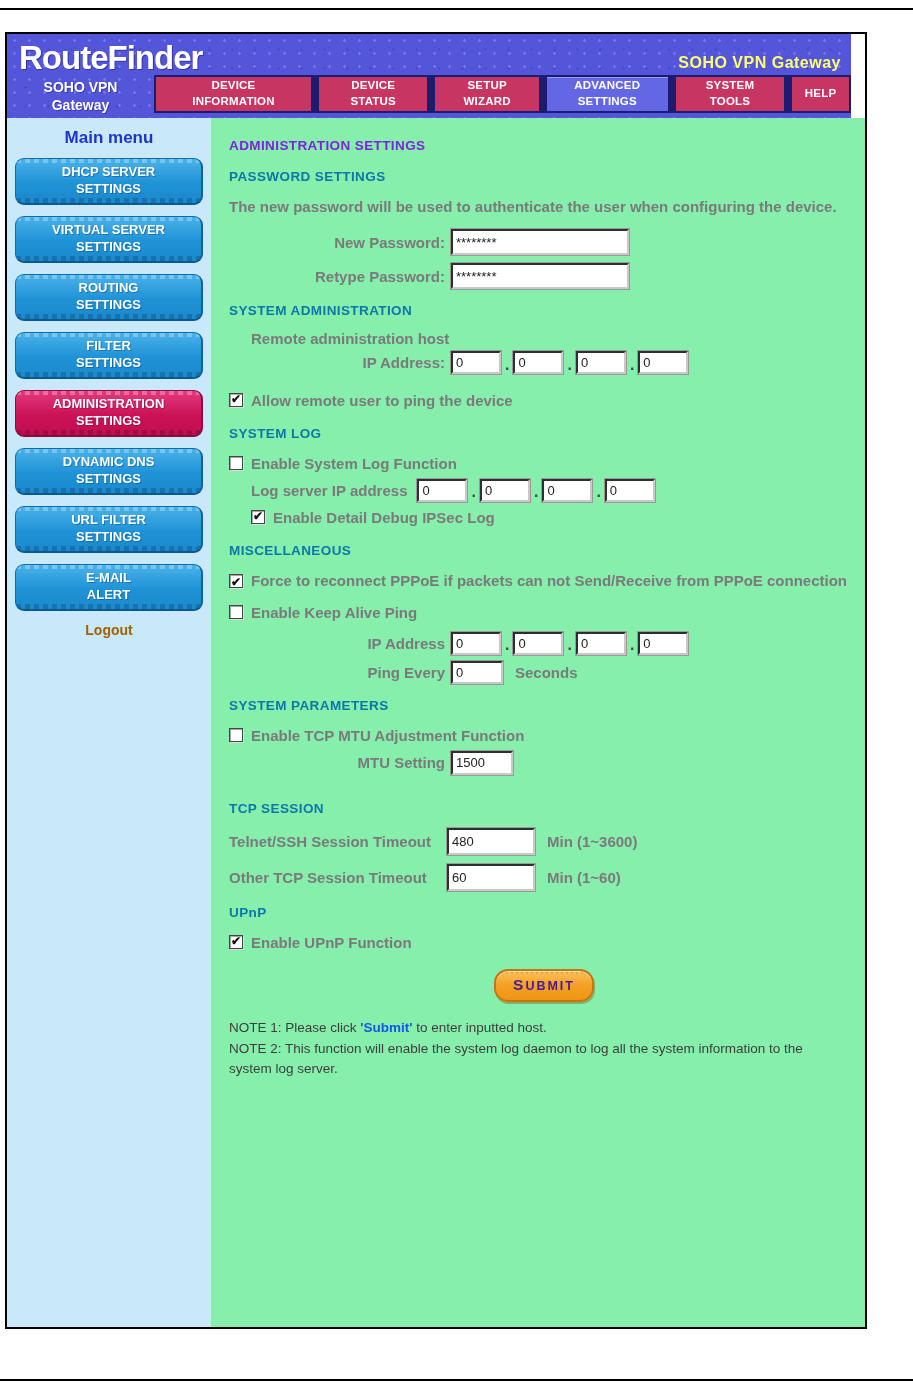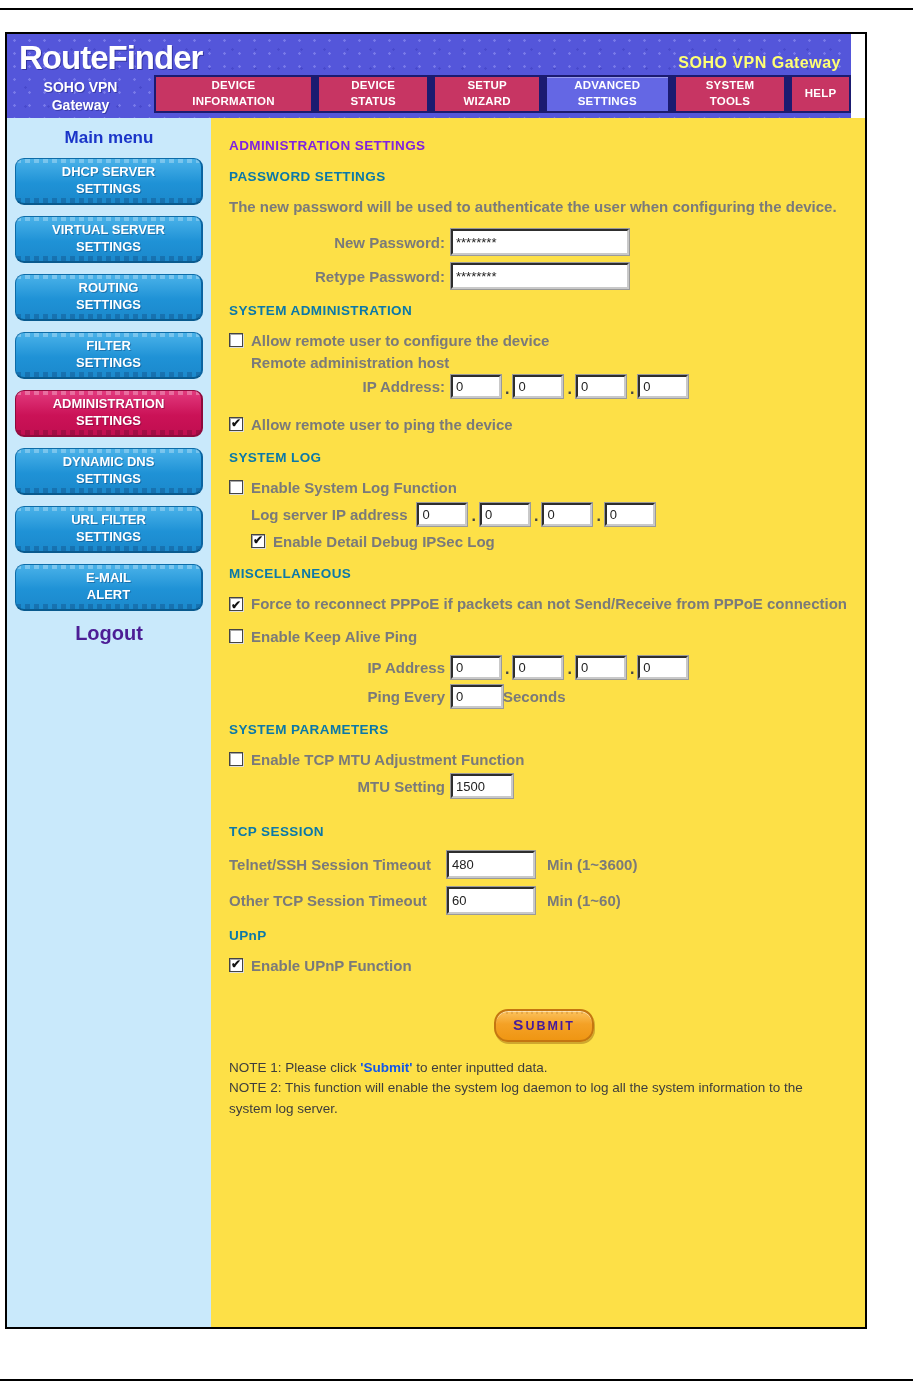--- a/index.html
+++ b/index.html
@@ -63,23 +63,23 @@
     border:1px solid #0d6ca8; border-bottom:2px solid #095a8e; border-right:2px solid #0b64a0;
     cursor:pointer; text-shadow:1px 1px 0 rgba(0,40,90,.35);
   }
   .sbtn.active {
     background:
       repeating-linear-gradient(90deg, rgba(255,255,255,.28) 0 5px, rgba(255,255,255,0) 5px 9px) top/100% 4px no-repeat,
       repeating-linear-gradient(90deg, rgba(40,0,20,.22) 0 5px, rgba(40,0,20,0) 5px 9px) bottom/100% 5px no-repeat,
       linear-gradient(#e23a7e, #cb1257 55%, #c10e50);
     border-color:#8e0a3c; text-shadow:1px 1px 0 rgba(90,0,40,.4);
   }
-  .logout { text-align:center; color:#4c1d95; font-weight:bold; font-size:20px; margin-top:4px; cursor:pointer; }
-
-  .content { flex:1; background:#fde047; padding:20px 14px 0 18px; }
+  .logout { text-align:center; color:#a16207; font-weight:bold; font-size:14px; margin-top:4px; cursor:pointer; }
+
+  .content { flex:1; background:#86efac; padding:20px 14px 0 18px; }
 
   h1.ptitle { color:#7f22e0; font-size:13.5px; letter-spacing:.4px; margin-bottom:16px; }
   h2.sect { color:#0b78a8; font-size:13.5px; letter-spacing:.4px; margin:14px 0 12px; }
   .desc { color:#7a7a7a; font-weight:bold; font-size:15px; line-height:1.42; width:620px; margin-bottom:12px; }
 
   .frow { display:flex; align-items:center; margin-bottom:8px; }
   .flabel { width:222px; text-align:right; padding-right:6px; color:#7a7a7a; font-weight:bold; font-size:15px; flex:0 0 auto; }
   .llabel { color:#7a7a7a; font-weight:bold; font-size:15px; }
 
   input.box {
@@ -108,21 +108,21 @@
     font-size:12px; color:#111; font-weight:bold;
   }
   .indent1 { margin-left:22px; }
   .wrapline { display:block; line-height:1.5; margin-bottom:10px; color:#7a7a7a; font-weight:bold; font-size:15px; width:640px; }
   .wrapline .checkbox { display:inline-block; vertical-align:-2px; margin-right:8px; }
 
   .tcp-row { display:flex; align-items:center; margin-bottom:9px; }
   .tcp-label { width:218px; color:#7a7a7a; font-weight:bold; font-size:15px; flex:0 0 auto; }
   .range { margin-left:12px; color:#7a7a7a; font-weight:bold; font-size:15px; }
 
-  .submit-wrap { width:630px; text-align:center; margin-top:32px; }
+  .submit-wrap { width:630px; text-align:center; margin-top:16px; }
   .submit-btn {
     display:inline-block; min-width:100px; padding:5px 14px 6px; border-radius:14px;
     background:
       repeating-linear-gradient(90deg, rgba(140,70,0,.18) 0 2px, rgba(140,70,0,0) 2px 5px) top/100% 3px no-repeat,
       linear-gradient(#fcc35e, #f4a126 45%, #ef9613);
     border:2px solid #c4761106; border:2px solid #c47611; box-shadow:1px 2px 0 rgba(120,60,0,.35), inset 0 1px 0 rgba(255,255,255,.5);
     cursor:pointer;
   }
   .submit-label { display:block; color:#46199c; font-weight:bold; font-size:12.5px; letter-spacing:2px; }
   .submit-label::first-letter { font-size:15.5px; }
@@ -225,24 +225,20 @@
       <div class="frow">
         <span class="flabel">New Password:</span>
         <input class="box pw" type="text" value="********" style="">
       </div>
       <div class="frow">
         <span class="flabel">Retype Password:</span>
         <input class="box pw" type="text" value="********" style="">
       </div>
 
       <h2 class="sect">SYSTEM ADMINISTRATION</h2>
-      <div class="cbrow" style="margin-bottom:2px">
-        <span class="checkbox"></span>
-        <span class="cblabel">Allow remote user to configure the device</span>
-      </div>
       <div class="llabel indent1" style="margin-bottom:4px">Remote administration host</div>
       <div class="frow" style="margin-bottom:16px">
         <span class="flabel">IP Address:</span>
         <input class="box ip" type="text" value="0" style="">
           <span class="dot">.</span>
         <input class="box ip" type="text" value="0" style="">
           <span class="dot">.</span>
         <input class="box ip" type="text" value="0" style="">
           <span class="dot">.</span>
         <input class="box ip" type="text" value="0" style="">
@@ -286,21 +282,21 @@
           <span class="dot">.</span>
         <input class="box ip" type="text" value="0" style="">
           <span class="dot">.</span>
         <input class="box ip" type="text" value="0" style="">
           <span class="dot">.</span>
         <input class="box ip" type="text" value="0" style="">
       </div>
       <div class="frow" style="margin-bottom:14px">
         <span class="flabel">Ping Every</span>
         <input class="box small" type="text" value="0" style="">
-        <span class="llabel" style="margin-left:0">Seconds</span>
+        <span class="llabel" style="margin-left:12px">Seconds</span>
       </div>
 
       <h2 class="sect">SYSTEM PARAMETERS</h2>
       <div class="cbrow" style="margin-bottom:4px">
         <span class="checkbox"></span>
         <span class="cblabel">Enable TCP MTU Adjustment Function</span>
       </div>
       <div class="frow" style="margin-bottom:26px">
         <span class="flabel">MTU Setting</span>
         <input class="box mtu" type="text" value="1500" style="">
@@ -324,21 +320,21 @@
         <span class="cblabel">Enable UPnP Function</span>
       </div>
 
       <div class="submit-wrap">
         <span class="submit-btn">
           <span class="submit-label">SUBMIT</span>
         </span>
       </div>
 
       <div class="notes">
-        <div><span>NOTE 1: Please click </span><span class="note-link">'Submit'</span><span> to enter inputted data.</span></div>
+        <div><span>NOTE 1: Please click </span><span class="note-link">'Submit'</span><span> to enter inputted host.</span></div>
         <div>NOTE 2: This function will enable the system log daemon to log all the system information to the system log server.</div>
       </div>
 
     </div>
   </div>
 </div>
 
 <div class="page-rule rule-bottom"></div>
 
 </body></html>

